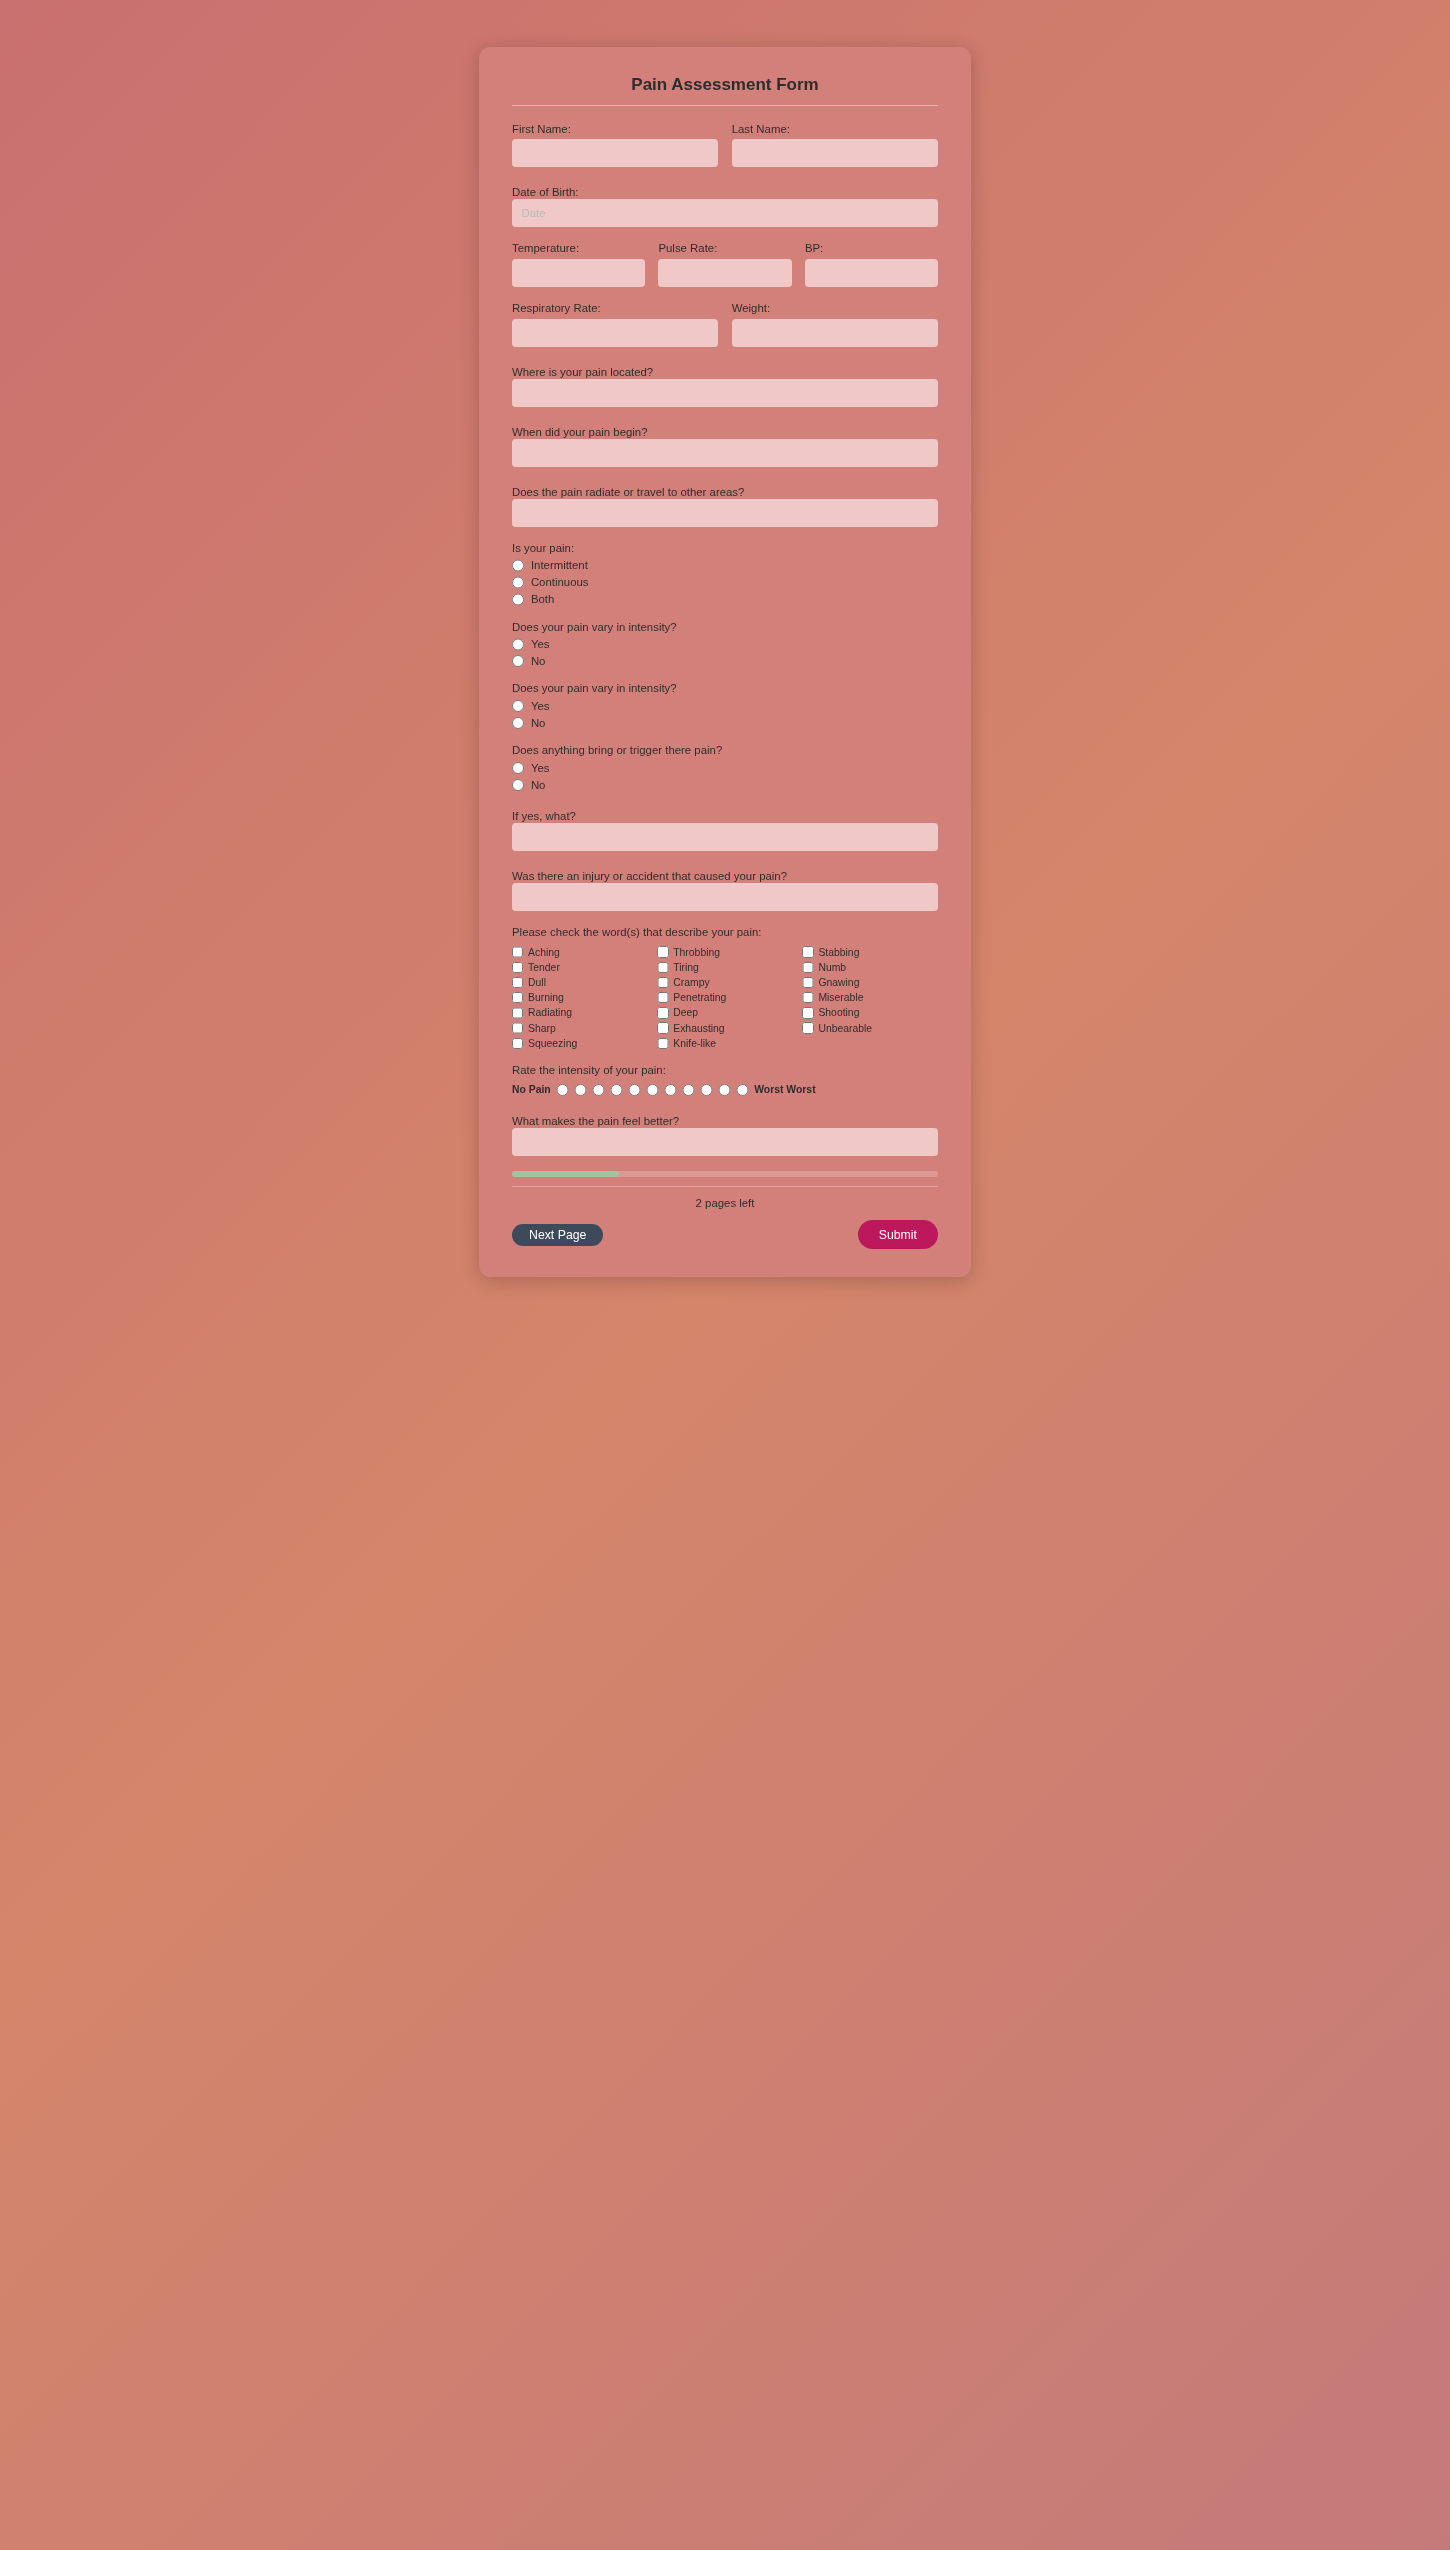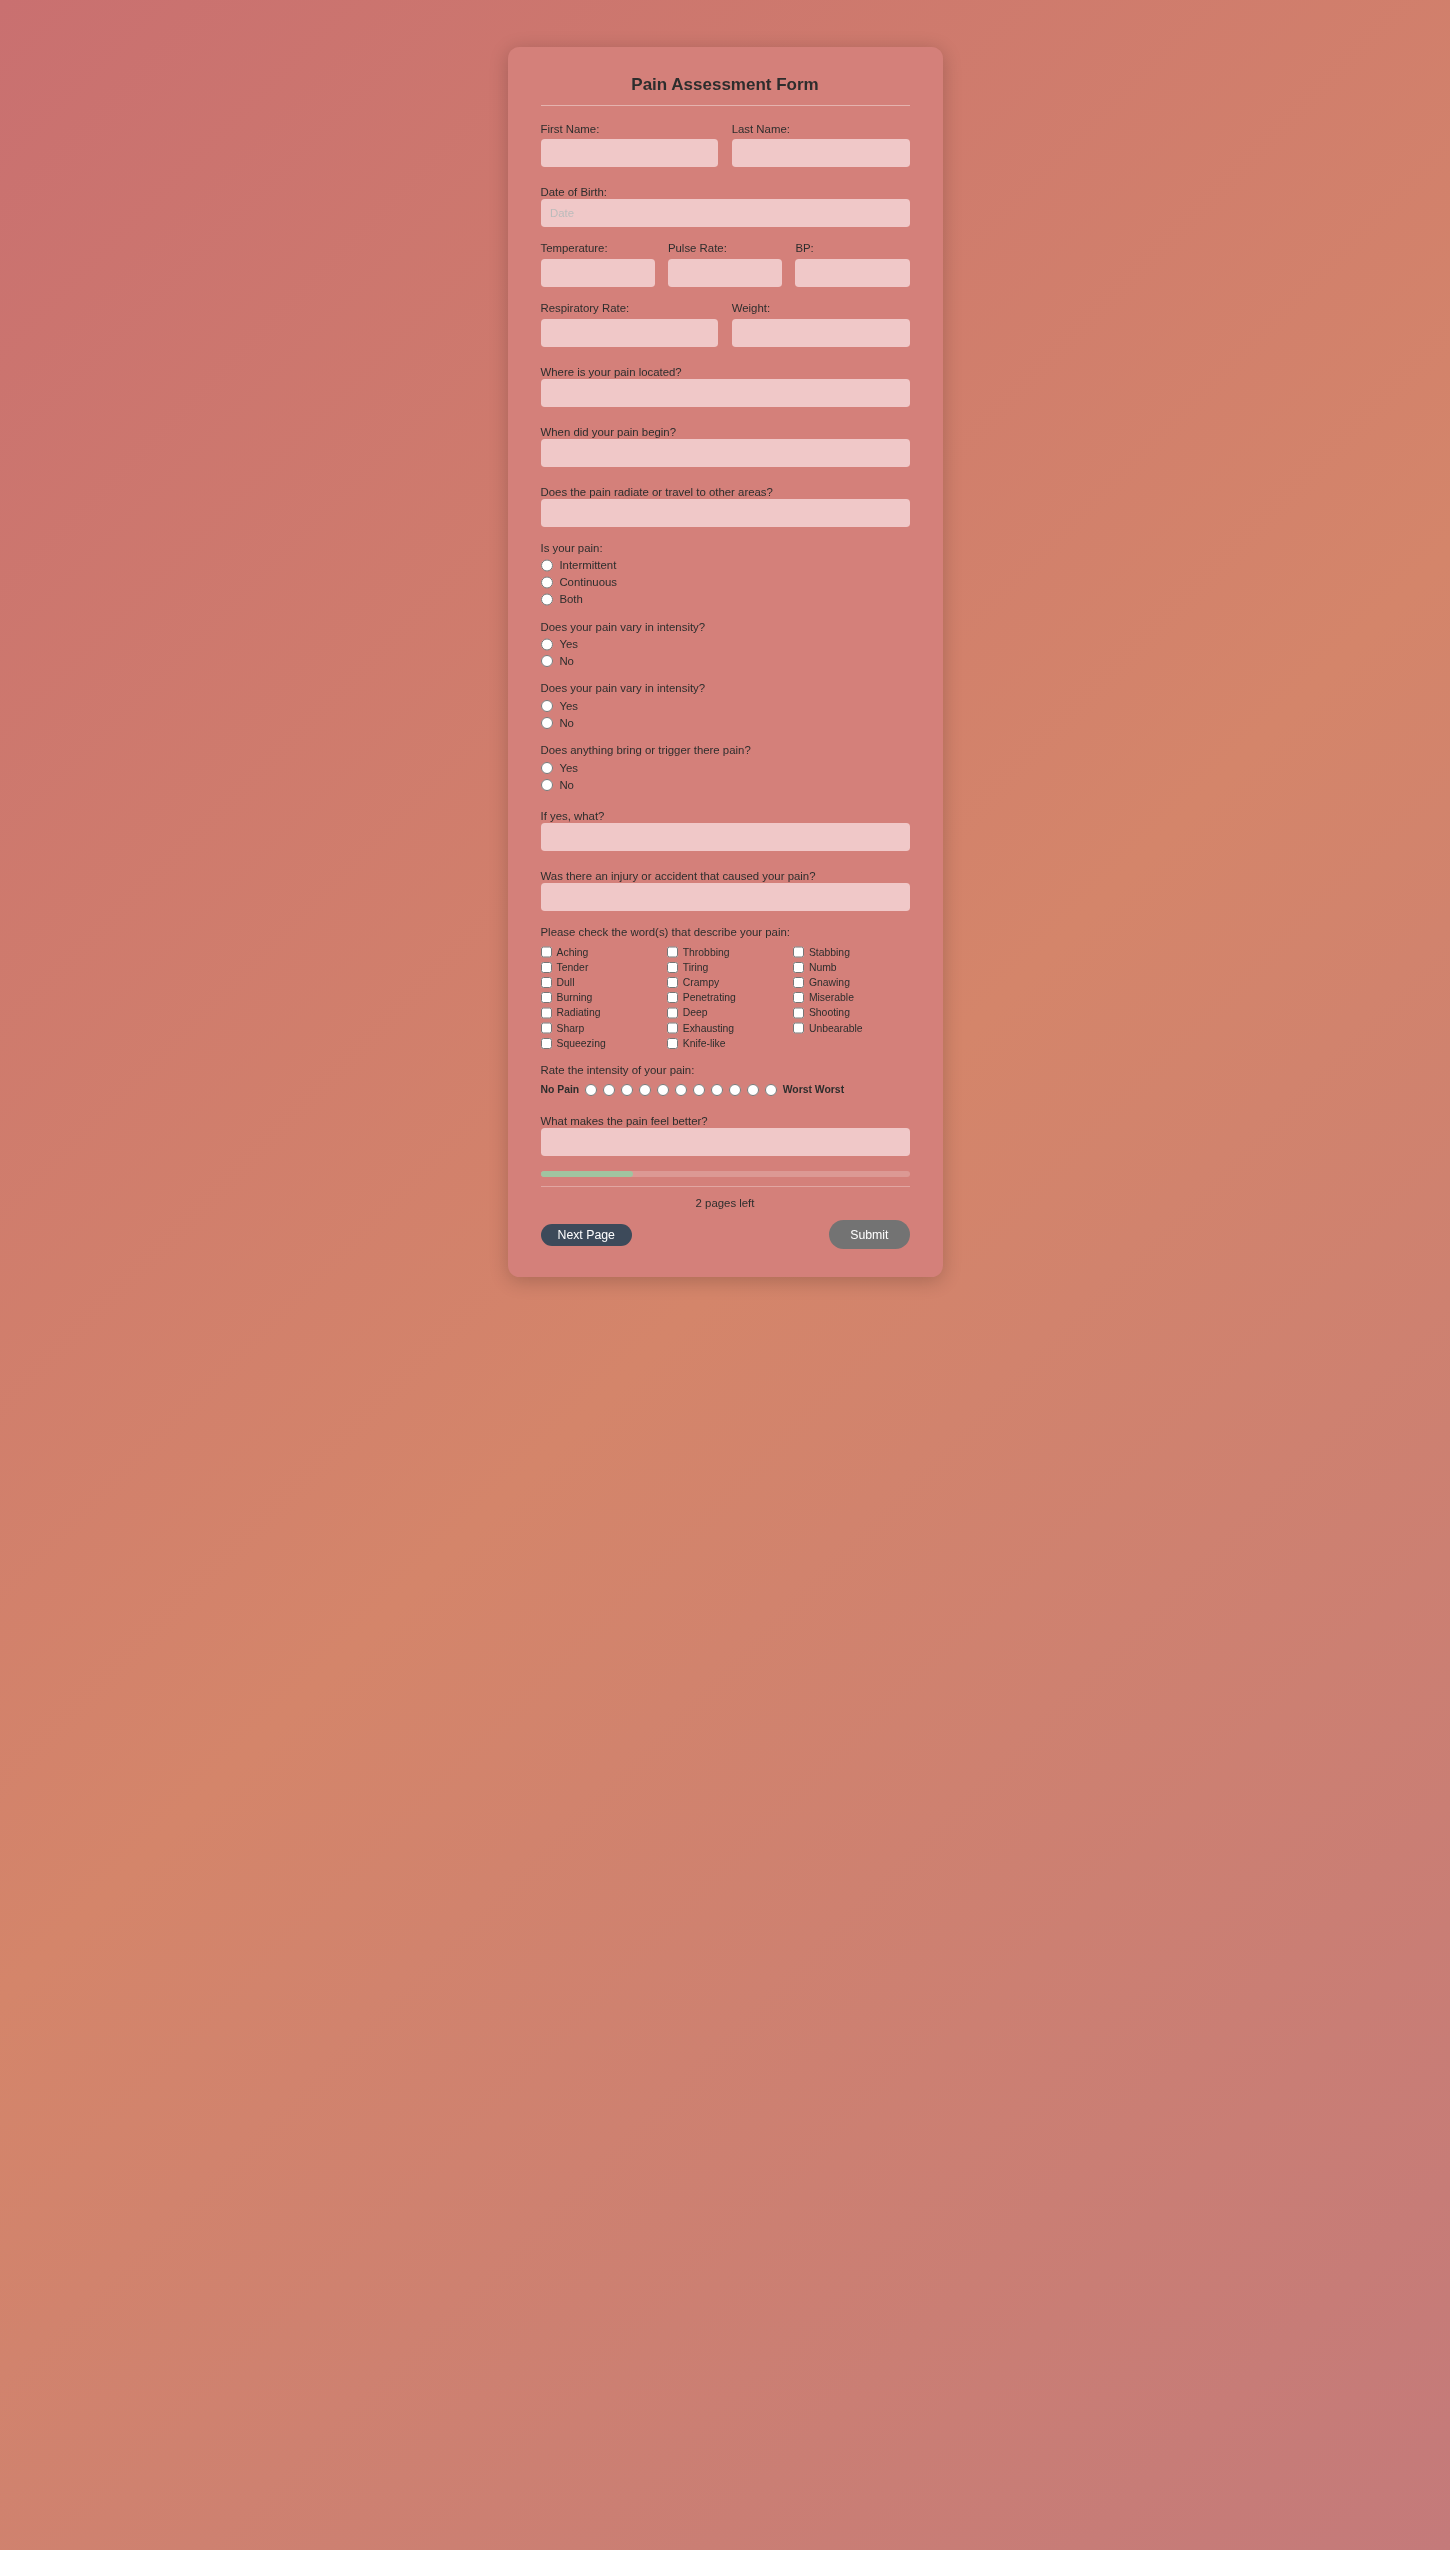--- a/index.html
+++ b/index.html
@@ -9,21 +9,21 @@
       font-family: Arial, sans-serif;
       display: flex;
       justify-content: center;
       align-items: flex-start;
       padding: 28px 0;
     }
     .form-container {
       background: #d4807a;
       border-radius: 11.4px;
       padding: 28px 33px 28px 33px;
-      width: 435px;
+      width: 492px;
       box-shadow: 0 3.8px 19px rgba(0,0,0,0.2);
       margin: 19px auto;
     }
     .form-title {
       text-align: center;
       font-size: 17px;
       font-weight: bold;
       color: #2d2d2d;
       margin-bottom: 17px;
       padding-bottom: 9.5px;
@@ -146,21 +146,21 @@
     .next-page-btn {
       background: #3d4a5a;
       color: white;
       border: none;
       border-radius: 19px;
       padding: 4px 17px;
       font-size: 12.3px;
       cursor: pointer;
     }
     .submit-btn {
-      background: #737373;
+      background: #be185d;
       color: white;
       border: none;
       border-radius: 19px;
       padding: 7.6px 21px;
       font-size: 12.3px;
       cursor: pointer;
     }
     .progress-bar-container {
       background: rgba(255,255,255,0.2);
       border-radius: 3.8px;

